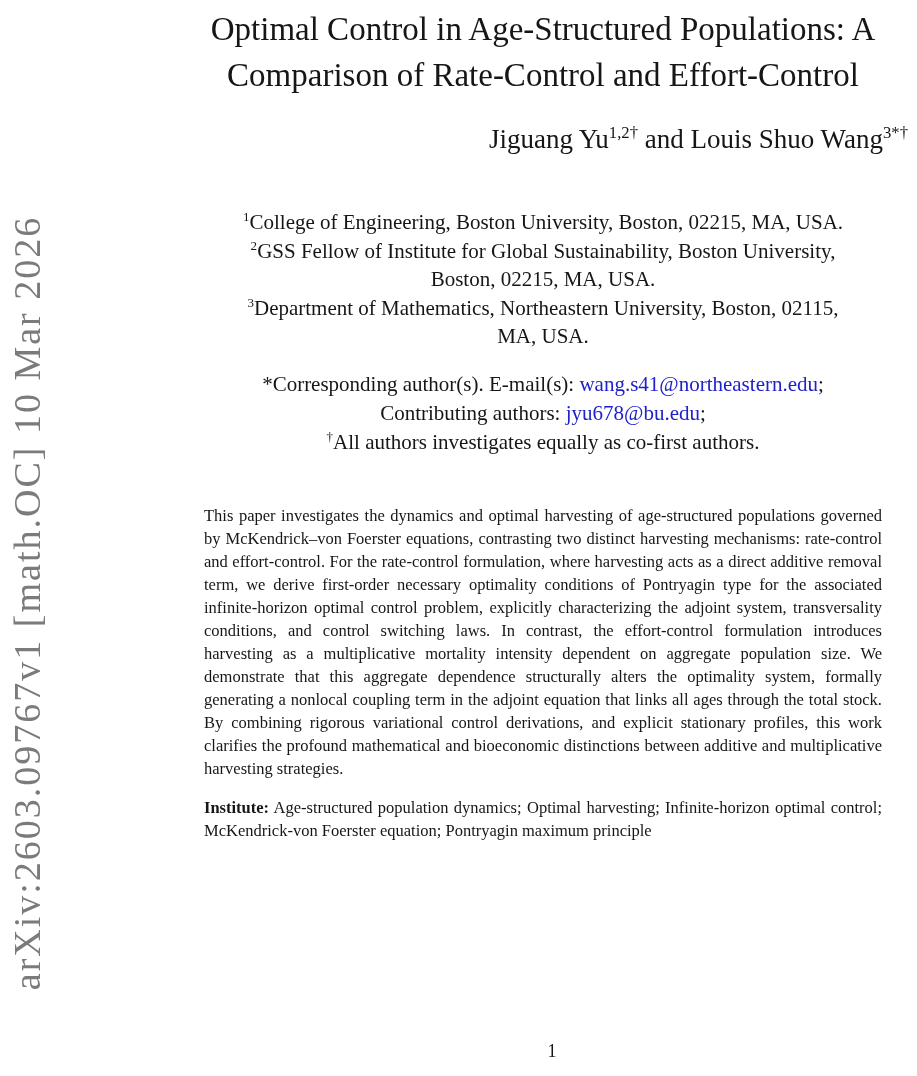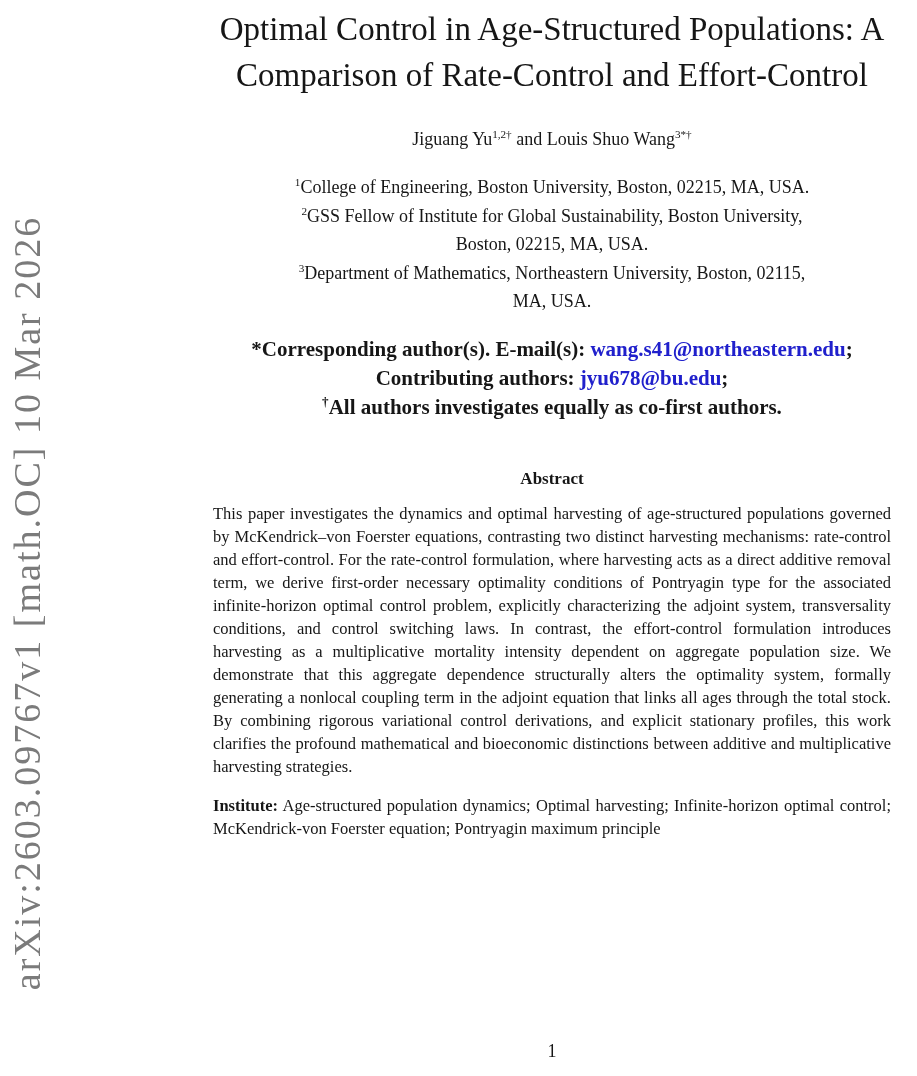--- a/index.html
+++ b/index.html
@@ -18,38 +18,38 @@
     top: 603px; left: 27px;
     transform: translate(-50%, -50%) rotate(-90deg);
     white-space: nowrap;
     font-size: 38px;
     letter-spacing: 2px;
     color: var(--wm-color, #7b7b7b);
   }
 
   .content {
     position: absolute;
-    left: 187px; top: 0;
+    left: 178px; top: 0;
     width: 730px;
     text-align: center;
     padding-top: 6px;
   }
 
   .title { font-size: 33px; line-height: 46px; }
   .title .line { white-space: nowrap; }
 
-  .authors { font-size: 18px; line-height: 30px; margin-top: 26px; white-space: nowrap; }
+  .authors { font-size: 27px; line-height: 30px; margin-top: 26px; white-space: nowrap; text-align: right; }
 
   sup { font-size: 0.62em; vertical-align: super; line-height: 0; }
 
-  .affiliations { margin-top: 19px; font-size: 18px; line-height: 28.6px; }
+  .affiliations { margin-top: 54px; font-size: 21px; line-height: 28.6px; }
   .affil-line { white-space: nowrap; }
 
   .correspondence { margin-top: 19px; font-size: 21px; line-height: 29px; }
-  .correspondence .line { white-space: nowrap; font-weight: bold; }
+  .correspondence .line { white-space: nowrap; }
   a.email { color: var(--link-color, #2020cc); text-decoration: none; cursor: pointer; }
 
   .abstract { margin-top: 47px; }
   .abstract-heading { font-size: 17px; line-height: 20px; font-weight: bold; }
   .abstract-body {
     margin: 13px auto 8px;
     width: 678px;
     font-size: 16.5px;
     line-height: 23px;
     text-align: justify;
@@ -97,21 +97,20 @@
     <div class="affil-line"><span>MA, USA.</span></div>
   </div>
 
   <div class="correspondence">
     <div class="line"><span>*Corresponding author(s). E-mail(s): </span><a class="email">wang.s41@northeastern.edu</a><span>;</span></div>
     <div class="line"><span>Contributing authors: </span><a class="email">jyu678@bu.edu</a><span>;</span></div>
     <div class="line"><sup>†</sup><span>All authors investigates equally as co-first authors.</span></div>
   </div>
 
   <div class="abstract">
-    <div class="abstract-heading">Abstract</div>
     <div class="abstract-body">This paper investigates the dynamics and optimal harvesting of age-structured populations governed by McKendrick–von Foerster equations, contrasting two distinct harvesting mechanisms: rate-control and effort-control. For the rate-control formulation, where harvesting acts as a direct additive removal term, we derive first-order necessary optimality conditions of Pontryagin type for the associated infinite-horizon optimal control problem, explicitly characterizing the adjoint system, transversality conditions, and control switching laws. In contrast, the effort-control formulation introduces harvesting as a multiplicative mortality intensity dependent on aggregate population size. We demonstrate that this aggregate dependence structurally alters the optimality system, formally generating a nonlocal coupling term in the adjoint equation that links all ages through the total stock. By combining rigorous variational control derivations, and explicit stationary profiles, this work clarifies the profound mathematical and bioeconomic distinctions between additive and multiplicative harvesting strategies.</div>
   </div>
 
   <div class="keywords"><span class="label">Institute:</span><span> Age-structured population dynamics; Optimal harvesting; Infinite-horizon optimal control; McKendrick-von Foerster equation; Pontryagin maximum principle</span></div>
 
 </div>
 
 <div class="pageno">1</div>
 
 </body></html>

